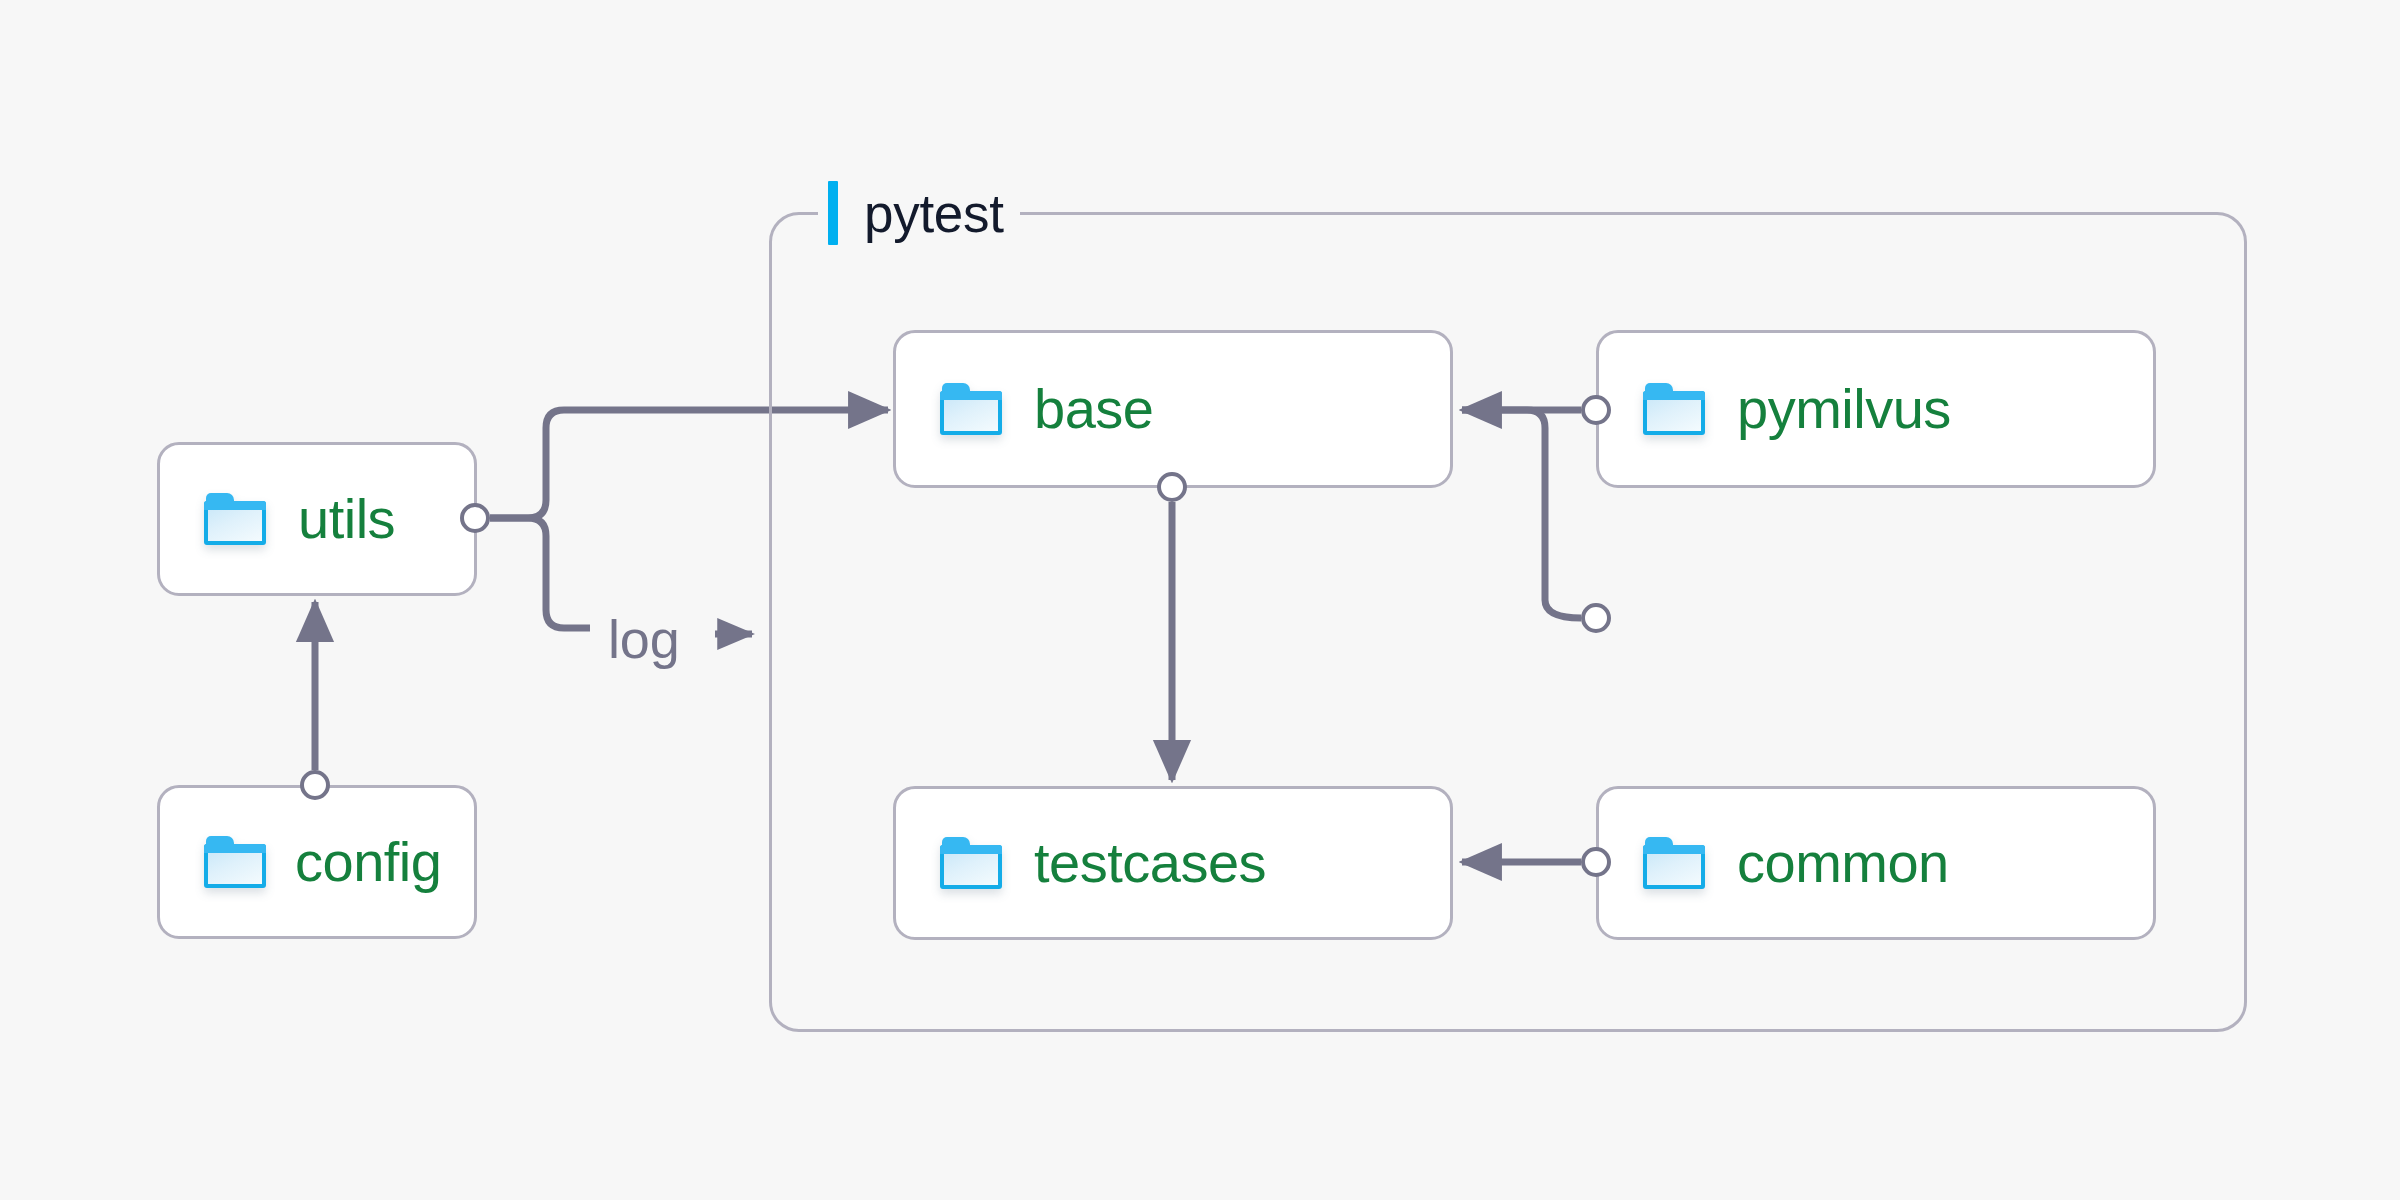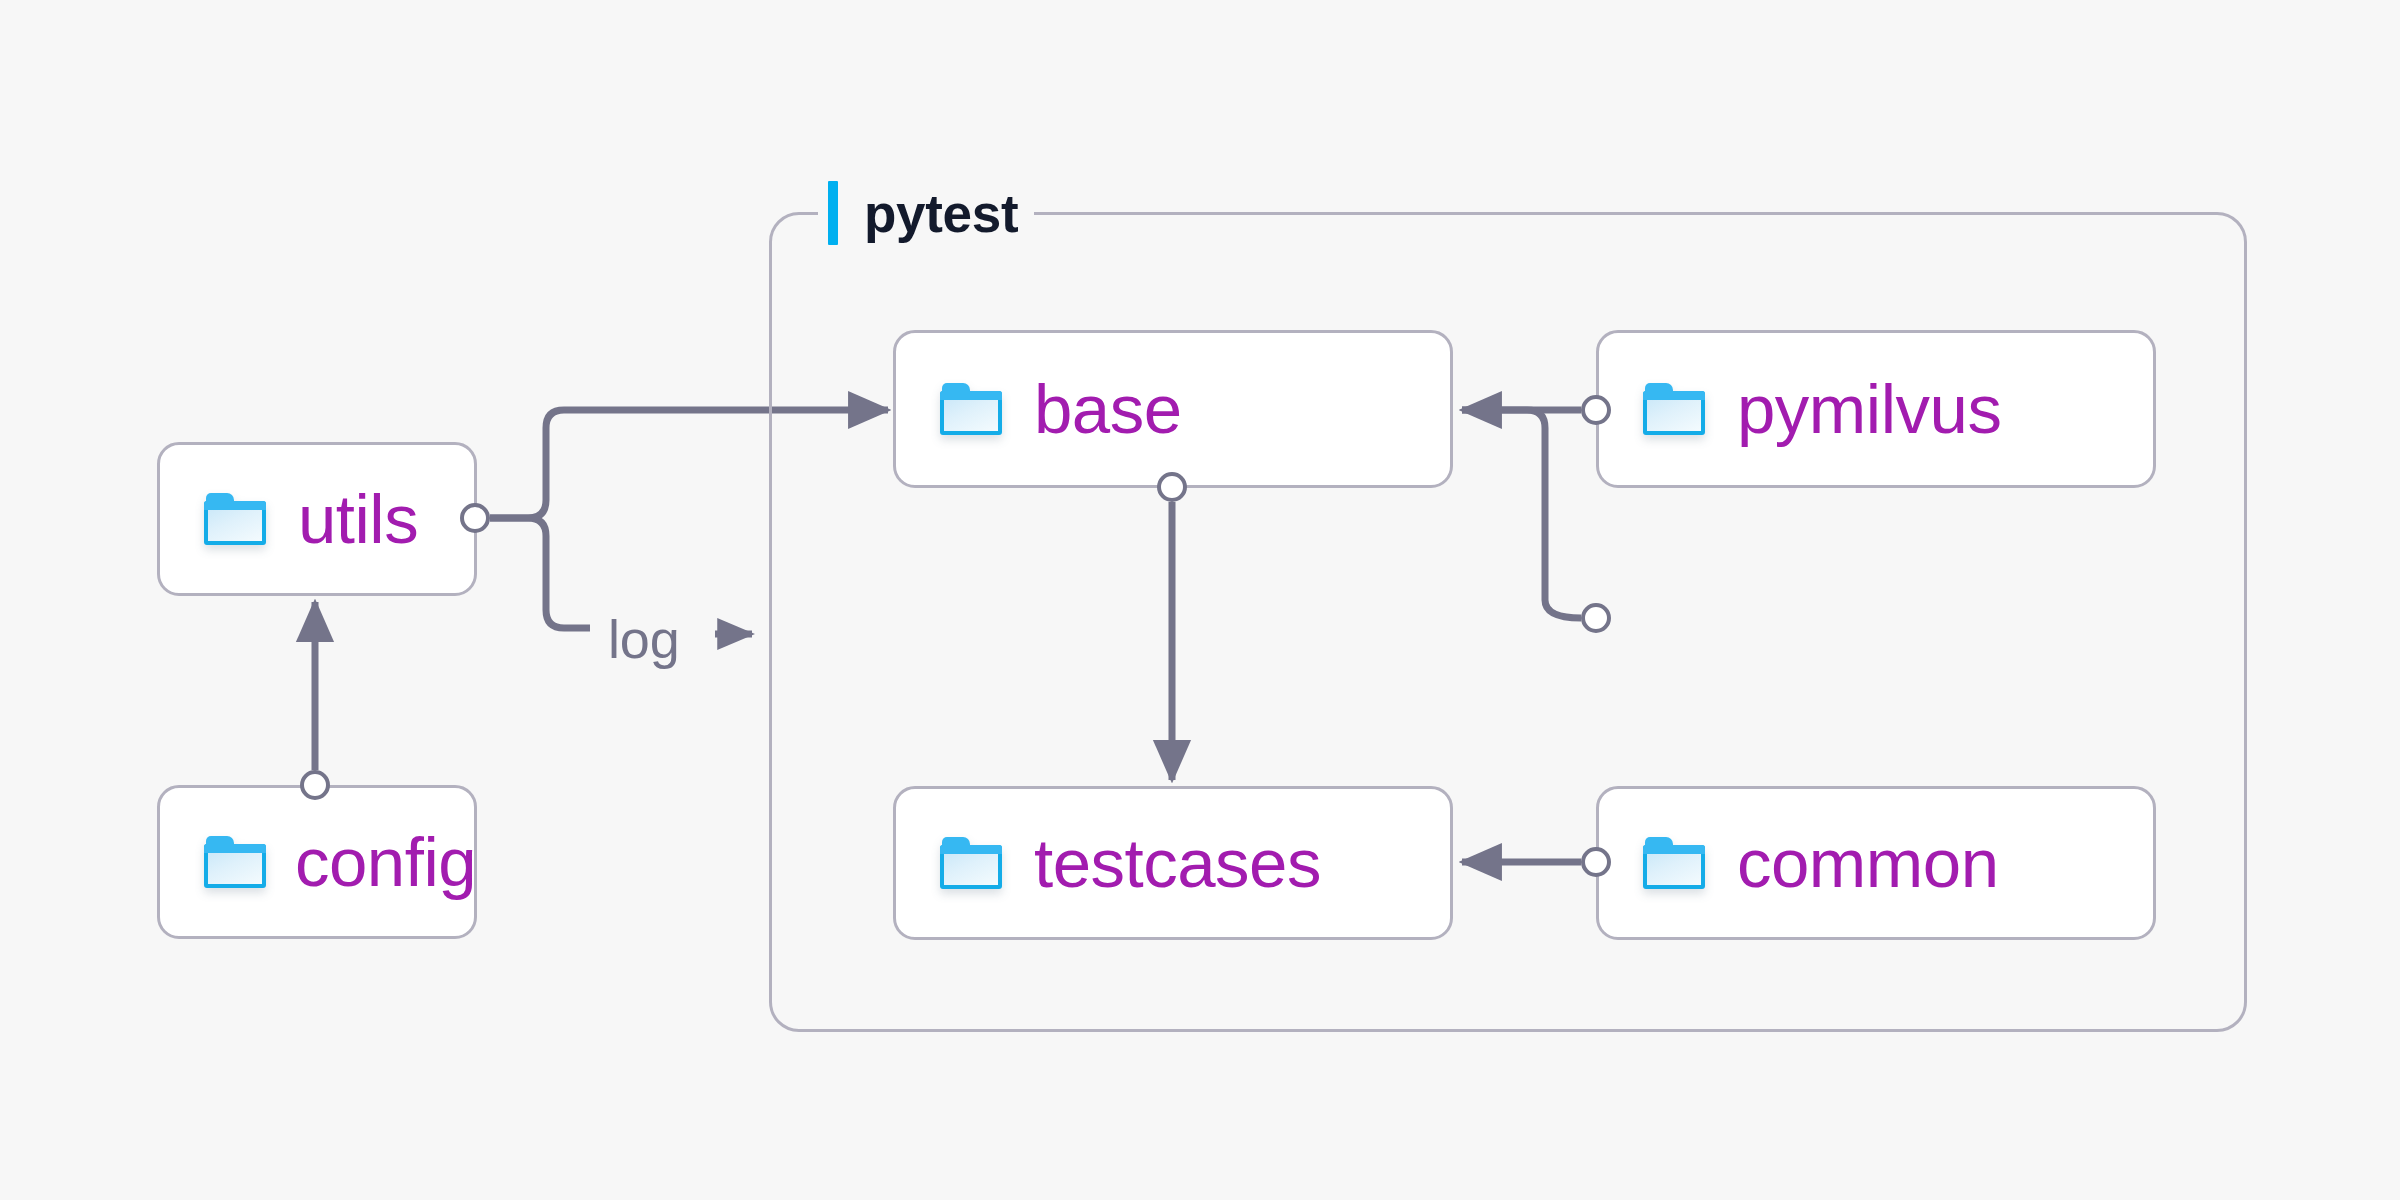--- a/index.html
+++ b/index.html
@@ -37,21 +37,20 @@
     box-sizing: border-box;
   }
   .group-label {
     position: absolute;
     display: flex;
     align-items: center;
     gap: 26px;
     background: #f7f7f7;
     padding: 0 16px 0 10px;
     height: 66px;
-    font-weight: bold;
   }
   .group-accent {
     width: 10px;
     height: 64px;
     background: #00b0f0;
     border-radius: 1px;
     flex: none;
   }
   .group-title {
     font-size: 53px;
@@ -67,23 +66,23 @@
     box-sizing: border-box;
     background: #ffffff;
     border: 3px solid #b3b1bf;
     border-radius: 22px;
     display: flex;
     align-items: center;
     padding-left: 44px;
     gap: 32px;
   }
   .node-label {
-    font-size: 69px;
+    font-size: 56px;
     line-height: 1;
-    color: #a21caf;
+    color: #15803d;
     letter-spacing: -0.5px;
     white-space: nowrap;
   }
 
   
   .folder-icon {
     flex: none;
     width: 62px;
     height: 52px;
     position: relative;

